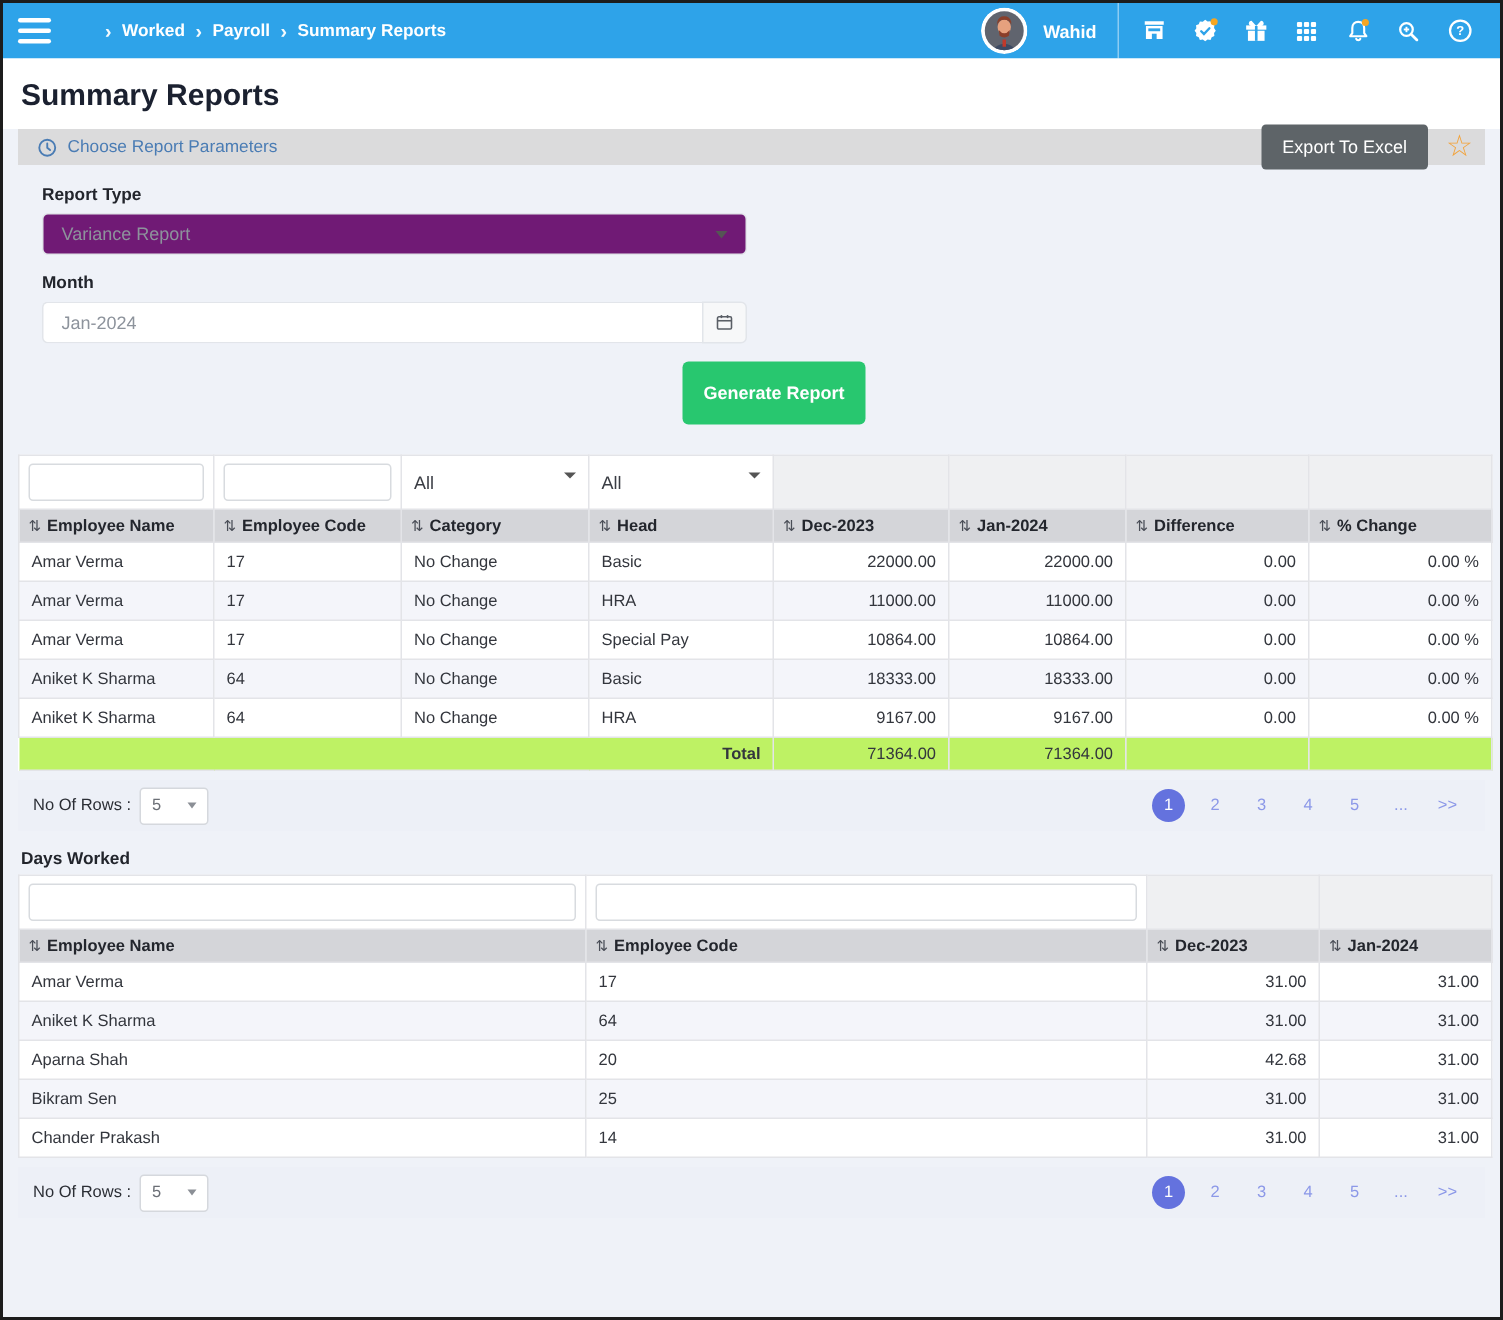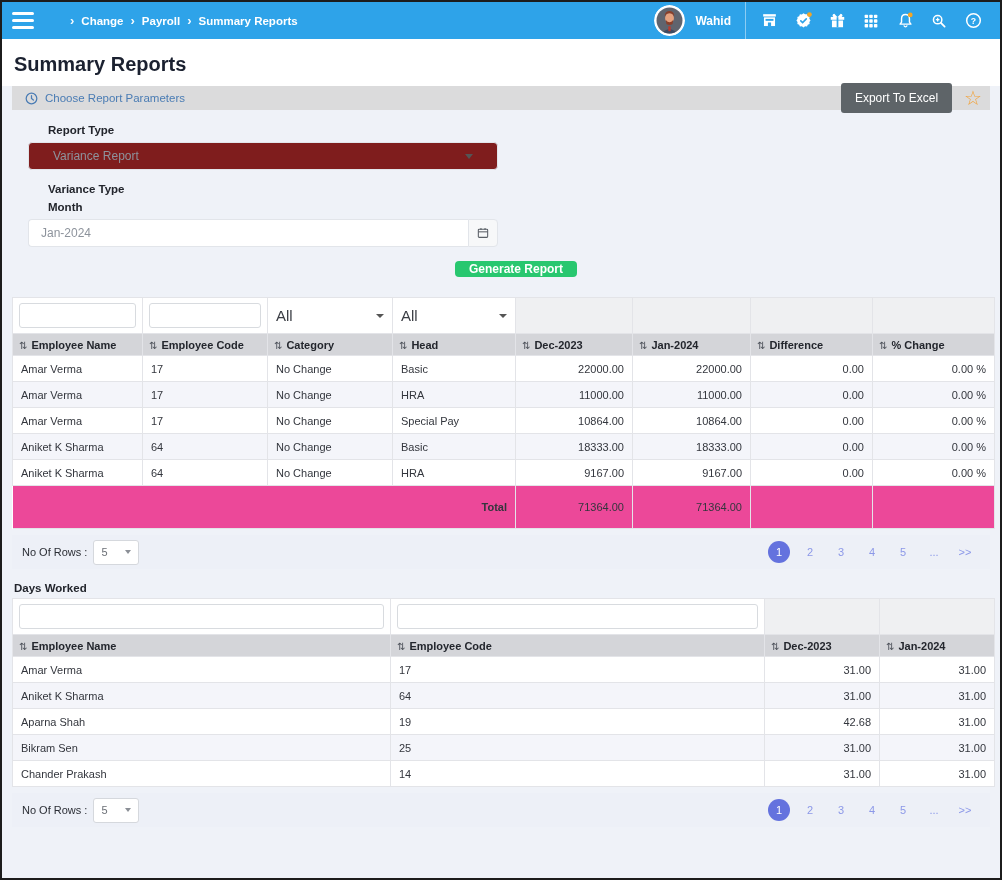--- a/index.html
+++ b/index.html
@@ -26,44 +26,44 @@
 
   
   .content { background:#EFF2F8; height:100%; }
   .params-bar { margin:0 10px; background:#DBDBDC; height:24px; display:flex; align-items:center; padding:0 8px 0 12px; }
   .params-link { display:flex; align-items:center; gap:6px; color:#4A7CB4; font-size:11.5px; cursor:pointer; }
   .export-btn { margin-left:auto; background:#5E6468; color:#fff; font-size:12px; border:none; border-radius:3px; height:30px; padding:0 14px; cursor:pointer; font-family:inherit; }
   .star { color:#F2A33C; font-size:20px; line-height:1; margin-left:12px; cursor:pointer; }
 
   
   .form { padding:14px 0 14px 26px; }
-  .f-label { font-size:11.5px; font-weight:bold; color:#22252c; margin-bottom:6px;margin-left:20px; }
-  .f-select { width:470px; height:28px; background:#7f1d1d; border:1px solid #E2E5EA; border-radius:4px; display:flex; align-items:center; padding:0 24px; font-size:12px; color:#8D939C; margin-bottom:13px; cursor:pointer; }
+  .f-label { font-size:11.5px; font-weight:bold; color:#22252c; margin-bottom:6px; }
+  .f-select { width:470px; height:28px; background:#701a75; border:1px solid #E2E5EA; border-radius:4px; display:flex; align-items:center; padding:0 12px; font-size:12px; color:#8D939C; margin-bottom:13px; cursor:pointer; }
   .f-select .caret { margin-left:auto; width:0; height:0; border-left:4px solid transparent; border-right:4px solid transparent; border-top:5px solid #555; }
   .month-wrap { width:470px; display:flex; margin-bottom:12px; }
   .month-input { flex:1; height:28px; border:1px solid #E2E5EA; border-right:none; border-radius:4px 0 0 4px; padding:0 12px; font-size:12px; color:#8D939C; font-family:inherit; background:#fff; outline:none; }
   .cal-btn { width:30px; height:28px; border:1px solid #E2E5EA; border-radius:0 4px 4px 0; background:#F7F8F9; display:flex; align-items:center; justify-content:center; cursor:pointer; }
-  .generate-btn { margin-left:427px; background:#28C76F; color:#fff; border:none; border-radius:4px; height:16px; padding:0 14px; font-size:12px; font-weight:bold; cursor:pointer; font-family:inherit; }
+  .generate-btn { margin-left:427px; background:#28C76F; color:#fff; border:none; border-radius:4px; height:42px; padding:0 14px; font-size:12px; font-weight:bold; cursor:pointer; font-family:inherit; }
 
   
   table { border-collapse:collapse; table-layout:fixed; margin:0 10px; background:#fff; }
   .tbl-1 { width:982px; margin-top:6px; }
   .tbl-2 { width:982px; margin-top:4px; }
   td, th { border:1px solid #E3E4E8; font-size:11px; color:#33363d; }
   .filter-row td { height:36px; background:#fff; padding:0 6px; }
   .filter-row td.blank { background:#EFF0F2; }
   .filter-input { width:100%; height:25px; border:1px solid #D8DBDF; border-radius:3px; background:#fff; font-family:inherit; font-size:11px; padding:0 6px; outline:none; }
-  .mini-select { display:flex; align-items:center; font-size:15px; color:#3a3d44; padding:0 2px; cursor:pointer; }
+  .mini-select { display:flex; align-items:flex-start; font-size:12px; color:#3a3d44; padding:0 2px; cursor:pointer; }
   .mini-select .caret { margin-left:auto; width:0; height:0; border-left:4px solid transparent; border-right:4px solid transparent; border-top:4px solid #555; }
   .head-row th { height:22px; background:#D4D5D9; text-align:left; padding:0 4px; font-weight:bold; color:#23262d; }
   .sort { font-size:10px; color:#4a4e57; margin:0 4px 0 2px; font-weight:normal; }
   tbody td { height:26px; padding:0 8px; background:#fff; }
   tbody tr:nth-child(even) td { background:#F4F5FA; }
   td.num { text-align:right; }
-  tfoot td { height:43px; background:#ec4899; padding:0 8px; }
+  tfoot td { height:22px; background:#bef264; padding:0 8px; }
   .total-label { text-align:right; font-weight:bold; border-left:none; border-top:none; }
   
   .pager-bar { margin:6px 10px 0 10px; background:#EDF0F7; height:34px; display:flex; align-items:center; padding:0 10px; }
   .rows-label { font-size:11px; color:#2b2e35; margin-right:6px; }
   .rows-select { width:46px; height:25px; background:#fff; border:1px solid #D5D8DD; border-radius:3px; display:flex; align-items:center; padding:0 7px; font-size:11px; color:#6b6f76; cursor:pointer; }
   .rows-select .caret { margin-left:auto; width:0; height:0; border-left:3.5px solid transparent; border-right:3.5px solid transparent; border-top:4px solid #8b8f96; }
   .pages { margin-left:auto; display:flex; align-items:center; gap:9px; padding-right:4px; }
   .page-btn { min-width:22px; height:22px; display:flex; align-items:center; justify-content:center; font-size:11px; color:#8C98E8; border-radius:50%; cursor:pointer; }
   .page-btn.active { background:#6472DE; color:#fff; }
 
@@ -76,21 +76,21 @@
 <div class="page">
 
   <header class="topbar">
     <div class="hamburger">
         <span></span>
         <span></span>
         <span></span>
       </div>
     <nav class="breadcrumb">
       <span class="crumb-sep">›</span>
-      <a>Change</a>
+      <a>Worked</a>
       <span class="crumb-sep">›</span>
       <a>Payroll</a>
       <span class="crumb-sep">›</span>
       <a>Summary Reports</a>
     </nav>
     <div class="topbar-right">
       <div class="avatar">
         <svg viewBox="0 0 32 32" width="31" height="31">
           <circle cx="16" cy="16" r="16" fill="#ffffff"></circle>
           <circle cx="16" cy="16" r="13.4" fill="#60646e"></circle>
@@ -189,21 +189,20 @@
       <span class="star">☆</span>
     </div>
 
     <div class="form">
       <div class="f-label">Report Type</div>
       <div class="f-select">
         <span>Variance Report</span>
         <i class="caret"></i>
       </div>
 
-      <div class="f-label">Variance Type</div>
 
       <div class="f-label">Month</div>
       <div class="month-wrap">
         <input class="month-input" value="Jan-2024" style="">
         <span class="cal-btn">
           <svg viewBox="0 0 24 24" width="14" height="14">
               <rect x="4" y="5.5" width="16" height="14" rx="1.5" fill="none" stroke="#5a5f66" stroke-width="1.8"></rect>
               <line x1="4" y1="10" x2="20" y2="10" stroke="#5a5f66" stroke-width="1.8"></line>
               <line x1="8.5" y1="3.5" x2="8.5" y2="7" stroke="#5a5f66" stroke-width="1.8"></line>
               <line x1="15.5" y1="3.5" x2="15.5" y2="7" stroke="#5a5f66" stroke-width="1.8"></line>
@@ -368,21 +367,21 @@
             <td class="num">31.00</td>
           </tr>
           <tr>
             <td>Aniket K Sharma</td>
             <td>64</td>
             <td class="num">31.00</td>
             <td class="num">31.00</td>
           </tr>
           <tr>
             <td>Aparna Shah</td>
-            <td>19</td>
+            <td>20</td>
             <td class="num">42.68</td>
             <td class="num">31.00</td>
           </tr>
           <tr>
             <td>Bikram Sen</td>
             <td>25</td>
             <td class="num">31.00</td>
             <td class="num">31.00</td>
           </tr>
           <tr>

